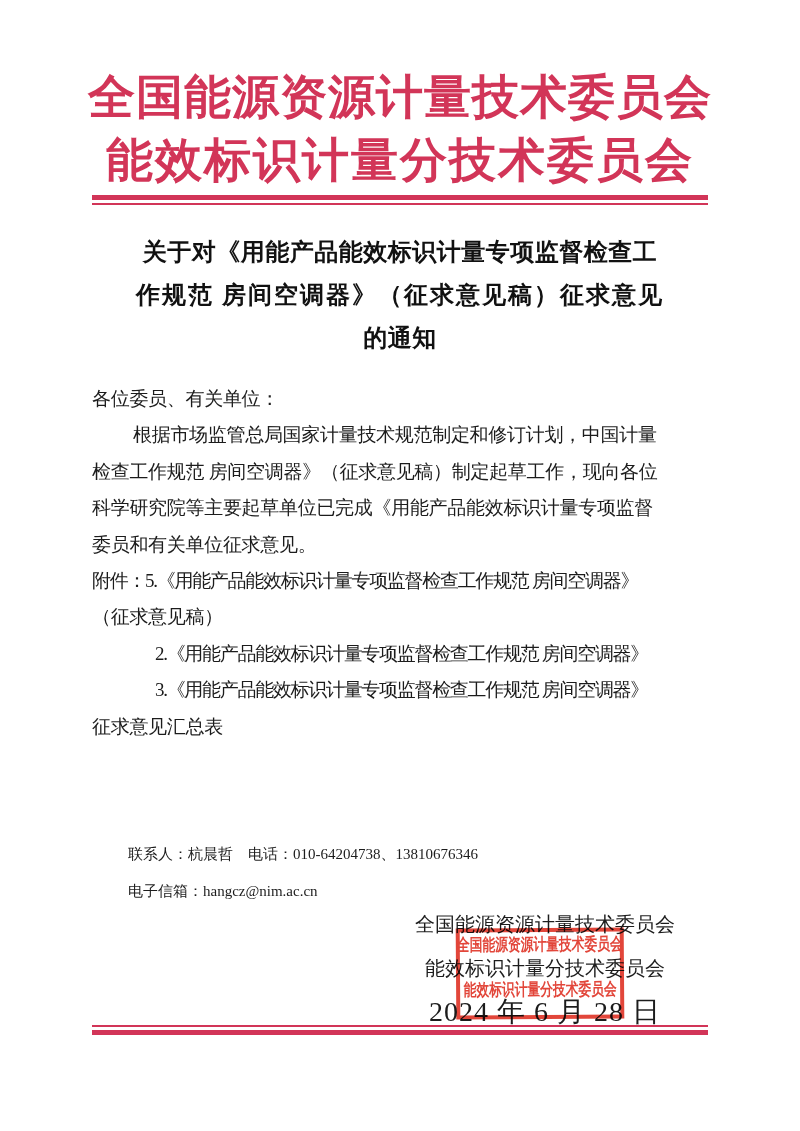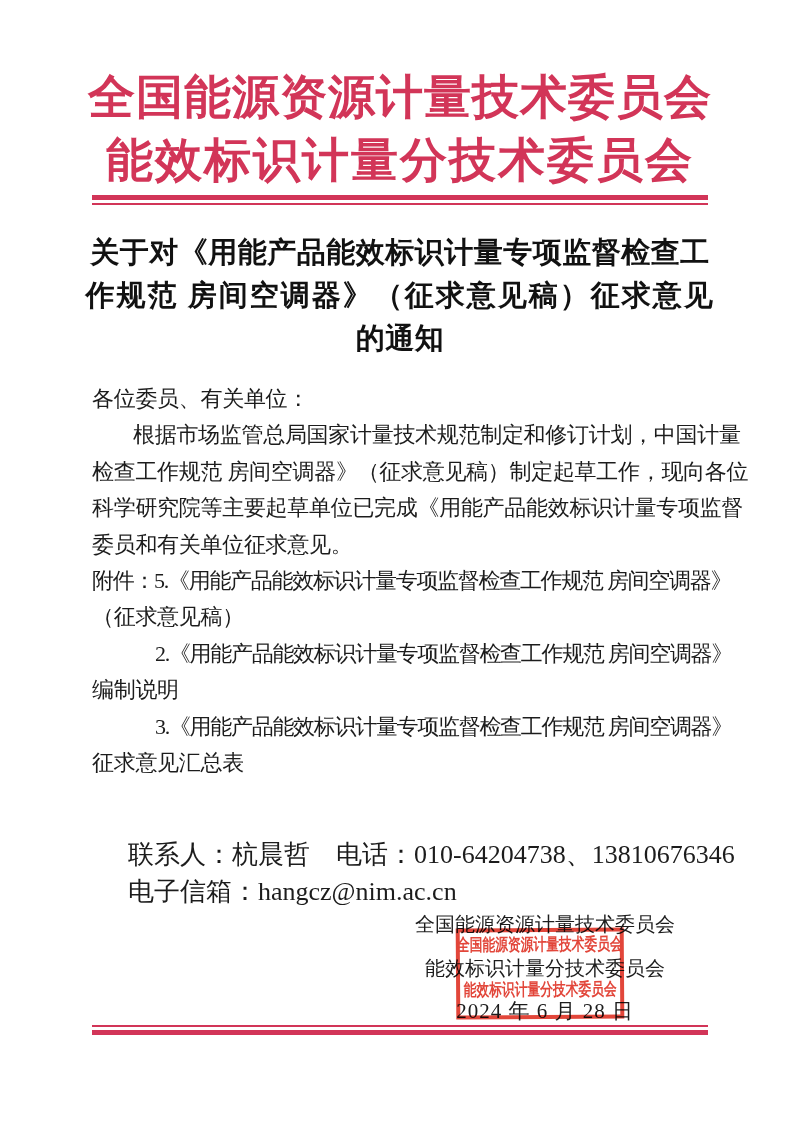--- a/index.html
+++ b/index.html
@@ -31,50 +31,50 @@
   .rule .thick{height:5px;background:var(--header-red);}
   .rule .thin{height:2px;background:var(--header-red);}
   .rule .gap{height:3px;}
   .rule-top{top:195px;}
   .rule-bottom{top:1025px;}
   
   .doc-title{
     position:absolute;top:231px;left:0;right:0;
     text-align:center;
     font-weight:bold;
-    font-size:29px;line-height:43px;
+    font-size:24px;line-height:43px;
     letter-spacing:0.5px;
     color:#111;
   }
   .doc-title div{white-space:nowrap;}
   .doc-title .t2{letter-spacing:2px;}
   
   .body-text{
     position:absolute;top:381px;left:92px;width:630px;
-    font-size:22px;line-height:36.4px;
+    font-size:19px;line-height:36.4px;
     letter-spacing:-0.3px;
   }
   .body-text .bl{white-space:nowrap;}
   .ind-2{padding-left:41px;}
   .ind-att{padding-left:63px;}
   .ls-tight{letter-spacing:-1.3px;}
   
   .contact{
     position:absolute;top:836px;left:128px;
-    font-size:26px;line-height:37px;
+    font-size:15px;line-height:37px;
   }
   .contact div{white-space:nowrap;}
   
   .signature{
     position:absolute;top:903px;left:345px;width:400px;
     text-align:center;
     font-size:20px;line-height:43.5px;
   }
   .signature div{white-space:nowrap;}
-  .signature .date{font-size:21px;letter-spacing:1px;}
+  .signature .date{font-size:28px;letter-spacing:1px;}
   
   .seal{
     position:absolute;left:456px;top:928px;width:168px;height:91px;
     border:4px solid var(--stamp-red);
     box-sizing:border-box;
     mix-blend-mode:multiply;
     opacity:0.93;
     transform:rotate(-0.4deg);
   }
   .seal .s-line{
@@ -113,21 +113,20 @@
 
   <div class="body-text">
     <div class="bl">各位委员、有关单位：</div>
     <div class="bl ind-2">根据市场监管总局国家计量技术规范制定和修订计划，中国计量</div>
     <div class="bl">检查工作规范 房间空调器》（征求意见稿）制定起草工作，现向各位</div>
     <div class="bl">科学研究院等主要起草单位已完成《用能产品能效标识计量专项监督</div>
     <div class="bl">委员和有关单位征求意见。</div>
     <div class="bl ls-tight">附件：5.《用能产品能效标识计量专项监督检查工作规范 房间空调器》</div>
     <div class="bl">（征求意见稿）</div>
     <div class="bl ind-att ls-tight">2.《用能产品能效标识计量专项监督检查工作规范 房间空调器》</div>
-    <div class="bl">编制说明</div>
     <div class="bl ind-att ls-tight">3.《用能产品能效标识计量专项监督检查工作规范 房间空调器》</div>
     <div class="bl">征求意见汇总表</div>
   </div>
 
   <div class="contact">
     <div>联系人：杭晨哲　电话：010-64204738、13810676346</div>
     <div>电子信箱：hangcz@nim.ac.cn</div>
   </div>
 
   <div class="signature">

